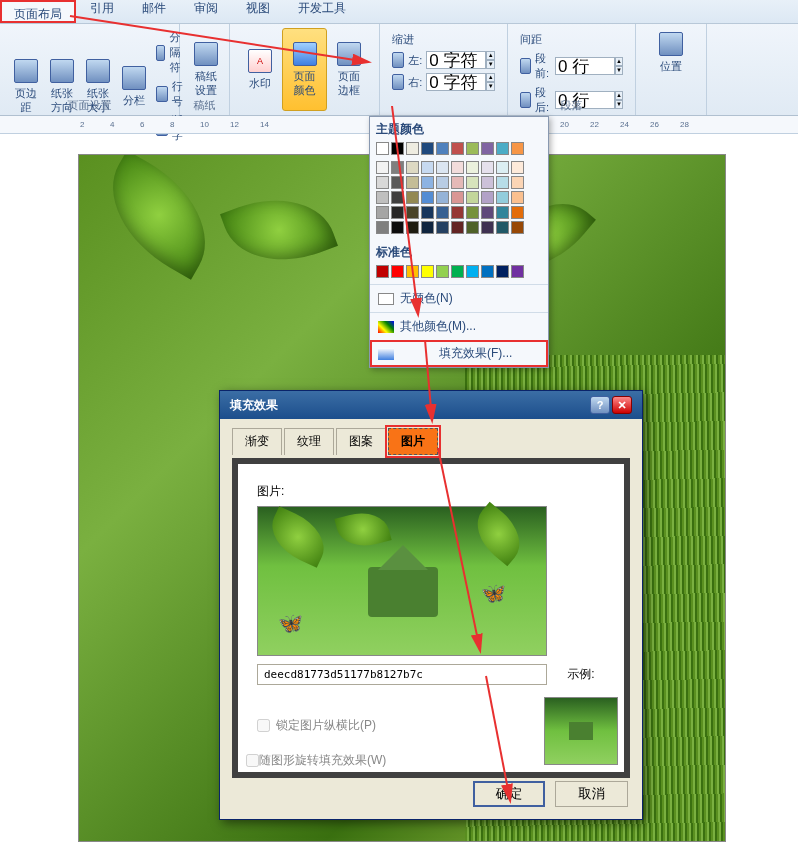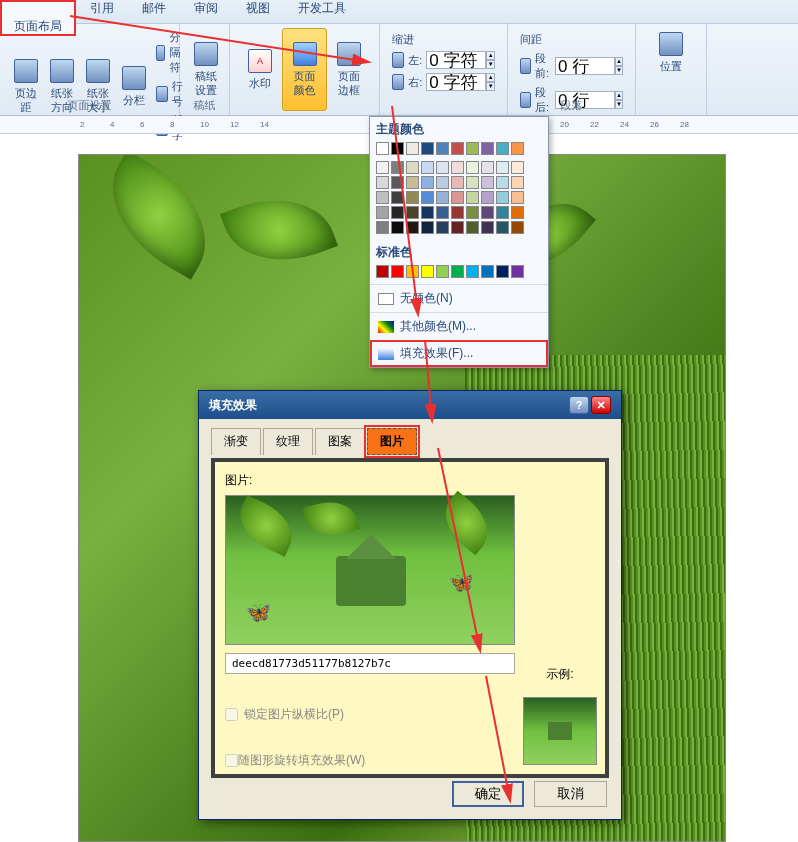--- a/index.html
+++ b/index.html
@@ -2,21 +2,21 @@
 <html><head>
   <meta charset="utf-8">
   <style>
     * { box-sizing: border-box; margin: 0; padding: 0; font-family: "Microsoft YaHei", SimSun, sans-serif; }
     body { width: 798px; height: 842px; background: #fff; position: relative; overflow: hidden; }
     
     
     .ribbon-tabs { height: 24px; background: linear-gradient(#e8f0f8, #dce8f4); border-bottom: 1px solid #b8c8d8; display: flex; font-size: 12px; }
     .ribbon-tab { padding: 0 14px; cursor: pointer; color: #2a4a7a; }
     .ribbon-tab.active { background: #f5f8fc; border: 1px solid #b8c8d8; border-bottom: none; }
-    .ribbon-tab.highlighted { border: 2px solid #e83030; padding: 16px 12px; }
+    .ribbon-tab.highlighted { border: 2px solid #e83030; padding: 4px 12px; }
     
     
     .ribbon { height: 92px; background: linear-gradient(#f0f5fb, #e0eaf4); border-bottom: 1px solid #b0c0d0; display: flex; font-size: 11px; }
     .ribbon-group { border-right: 1px solid #c0d0e0; padding: 4px 8px; display: flex; flex-direction: column; position: relative; }
     .ribbon-group-label { font-size: 11px; color: #5a7090; text-align: center; position: absolute; bottom: 2px; left: 0; right: 0; }
     .ribbon-group-body { display: flex; flex: 1; }
     .rb-btn { display: flex; flex-direction: column; align-items: center; justify-content: center; padding: 4px 6px; cursor: pointer; }
     .rb-btn.large { width: 50px; }
     .rb-btn .ico { width: 24px; height: 24px; margin-bottom: 4px; }
     .rb-btn .lbl { font-size: 11px; color: #2a4a7a; text-align: center; line-height: 1.2; }
@@ -47,35 +47,35 @@
     .leaf.l4 { left: 420px; top: 50px; width: 90px; height: 60px; transform: rotate(-50deg); }
     .grass-r { position: absolute; right: 0; top: 200px; bottom: 0; width: 260px; background: repeating-linear-gradient(88deg, #5a9020 0 2px, #7ab040 2px 4px, #3a7010 4px 6px); }
     
     
     .color-panel { position: absolute; left: 369px; top: 116px; width: 180px; background: #f5f8fc; border: 1px solid #8898b0; box-shadow: 2px 2px 6px rgba(0,0,0,0.3); z-index: 50; font-size: 12px; }
     .color-section { padding: 4px 6px; }
     .color-title { color: #2a4a7a; font-weight: bold; margin-bottom: 4px; }
     .color-row { display: flex; gap: 2px; margin-bottom: 2px; }
     .swatch { width: 13px; height: 13px; border: 1px solid #888; cursor: pointer; }
     .color-item { padding: 5px 8px; color: #2a4a7a; cursor: pointer; display: flex; align-items: center; border-top: 1px solid #d0dce8; }
-    .color-item.highlighted { border: 2px solid #e83030; padding: 3px 6px; }
+    .color-item.highlighted { border: 2px solid #e83030; padding: 3px 6px; gap: 39px; }
     .color-item .swatch-sm { width: 16px; height: 12px; margin-right: 6px; }
     
     
-    .dialog { position: absolute; left: 198px; top: 390px; width: 424px; height: 430px; background: #ece9d8; border: 1px solid #0a246a; box-shadow: 3px 3px 10px rgba(0,0,0,0.5); z-index: 60; font-size: 12px; }
+    .dialog { position: absolute; left: 219px; top: 390px; width: 424px; height: 430px; background: #ece9d8; border: 1px solid #0a246a; box-shadow: 3px 3px 10px rgba(0,0,0,0.5); z-index: 60; font-size: 12px; }
     .dlg-title { height: 28px; background: linear-gradient(#3b6ea5, #1c4e8c); color: #fff; font-weight: bold; padding: 6px 10px; display: flex; align-items: center; justify-content: space-between; }
     .dlg-title-btns { display: flex; gap: 2px; }
     .dlg-title-btn { width: 20px; height: 18px; background: linear-gradient(#f88, #c00); border: 1px solid #800; border-radius: 3px; color: #fff; text-align: center; font-size: 11px; line-height: 16px; cursor: pointer; }
     .dlg-title-btn.help { background: linear-gradient(#c0d8f0, #7090c0); border-color: #4060a0; }
     .dlg-body { padding: 8px 12px; }
     .dlg-tabs { display: flex; margin-bottom: 4px; }
     .dlg-tab { padding: 4px 12px; background: #ece9d8; border: 1px solid #aca899; border-bottom: none; margin-right: 2px; cursor: pointer; position: relative; top: 1px; }
     .dlg-tab.active { border: 1px dashed #555; z-index: 2; background: #f97316; font-weight: bold; }
     .dlg-tab.highlighted { outline: 2px solid #e83030; outline-offset: 1px; }
-    .dlg-tab-panel { border: 4px solid #404040; padding: 10px; background: #fef9c3; min-height: 320px; }
+    .dlg-tab-panel { border: 6px solid #404040; padding: 19px; background: #ffffff; min-height: 320px; }
     .panel-label { margin-bottom: 6px; }
     .preview-box { border: 1px solid #888; width: 290px; height: 150px; background: linear-gradient(180deg, #2a6020 0%, #70c040 40%, #90d060 100%); position: relative; margin-bottom: 8px; }
     .preview-box .mini-leaf { position: absolute; border-radius: 0 70% 0 70%; background: radial-gradient(circle, #90d040, #408010); }
     .preview-box .ml1 { left: 10px; top: 10px; width: 60px; height: 40px; transform: rotate(25deg); }
     .preview-box .ml2 { left: 80px; top: 5px; width: 50px; height: 35px; transform: rotate(-15deg); }
     .preview-box .ml3 { right: 20px; top: 8px; width: 55px; height: 38px; transform: rotate(40deg); }
     .preview-box .house { position: absolute; left: 110px; top: 60px; width: 70px; height: 50px; background: #4a8030; border-radius: 4px; }
     .preview-box .house::before { content:''; position:absolute; top:-22px; left:10px; border-left:25px solid transparent; border-right:25px solid transparent; border-bottom:25px solid #5a9040; }
     .preview-box .butterfly { position: absolute; font-size: 20px; }
     .preview-box .bf1 { left: 20px; bottom: 20px; }

